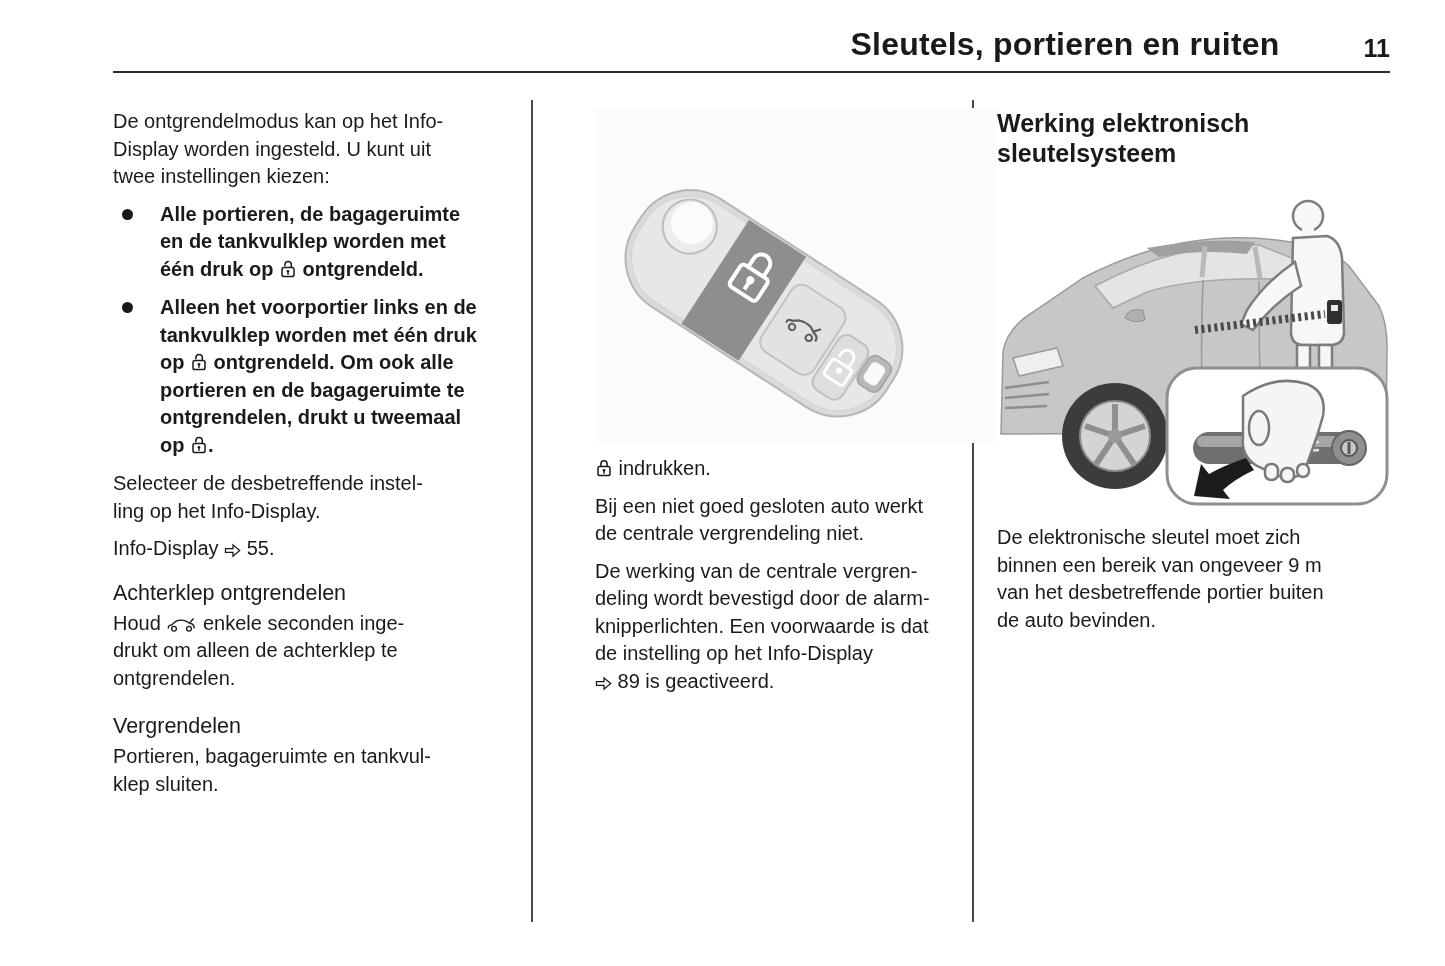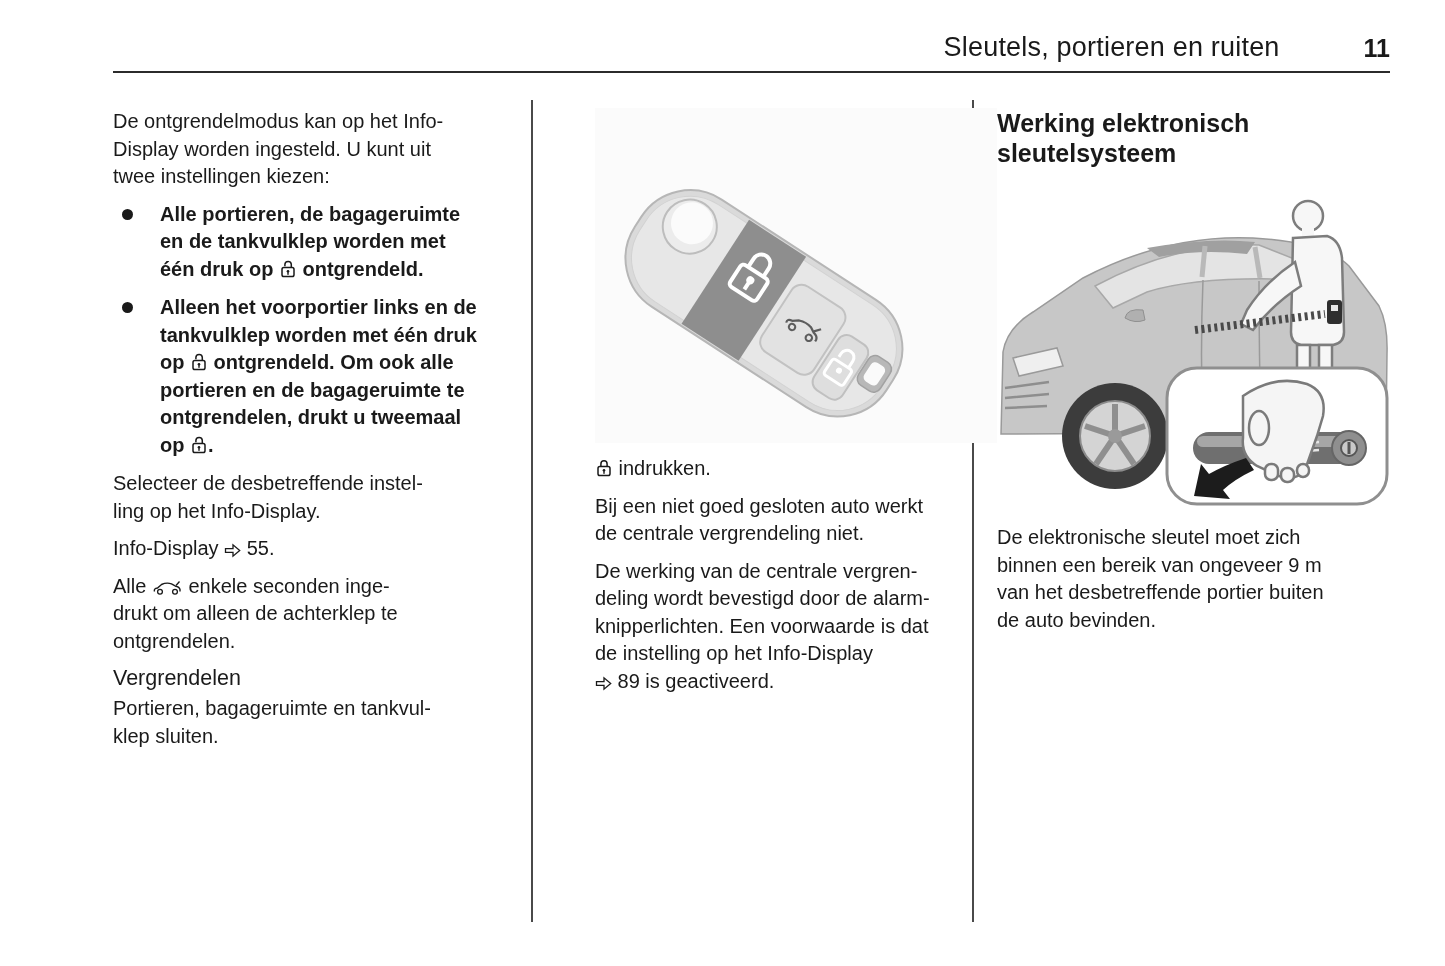--- a/index.html
+++ b/index.html
@@ -6,41 +6,41 @@
   body {
     width:1445px; height:966px; background:#ffffff; position:relative;
     font-family:"Liberation Sans", sans-serif; color:#1a1a1a;
     -webkit-font-smoothing:antialiased; overflow:hidden;
   }
   .page-header {
     position:absolute; left:113px; right:55px; top:28px; height:45px;
     display:flex; align-items:flex-end; border-bottom:2px solid #2b2b2b;
     padding-bottom:8px; box-sizing:border-box;
   }
-  .page-title { margin-left:auto; font-size:27px; font-weight:normal; letter-spacing:0.2px; }
+  .page-title { margin-left:auto; font-size:32px; font-weight:bold; letter-spacing:0.2px; }
   .page-number { font-size:25px; font-weight:bold; margin-left:84px; }
 
   .divider { position:absolute; top:100px; height:822px; width:2px; background:#4a4a4a; }
   #divider-1 { left:531px; }
   #divider-2 { left:972px; }
 
   .col { position:absolute; top:108px; font-size:20px; line-height:27.5px; }
   #col-left  { left:113px; width:402px; }
   #col-mid   { left:555px; width:402px;margin-left:40px; }
   #col-right { left:997px; width:396px; }
 
   .col p { margin:0 0 10px 0; white-space:pre-line; }
   .bullets { list-style:none; margin:4px 0 0 0; padding:0; }
   .bullets li { position:relative; padding-left:47px; margin:0 0 11px 0; white-space:pre-line;font-weight:bold; }
   .bullets li .dot {
     position:absolute; left:9px; top:8px; width:11px; height:11px;
     border-radius:50%; background:#1a1a1a;
   }
   .subhead { font-size:21.5px; line-height:27px; margin:17px 0 3px 0; white-space:pre-line; }
-  .subhead.more-top { margin-top:10px; }
+  .subhead.more-top { margin-top:21px; }
   .right-heading { font-size:25px; font-weight:bold; line-height:30px; margin:0 0 14px 0; white-space:pre-line; }
 
   .figure { margin:0 0 12px 0; }
   .figure svg { display:block; }
   .fig-key { width:402px; height:335px; background:#fbfbfb; }
   .fig-car { width:396px; height:330px; background:#ffffff; }
 
   .ic { display:inline-block; vertical-align:-3px; line-height:0; }
   .ic svg { display:inline-block; }
 </style>
@@ -88,22 +88,23 @@
           </svg></span><span>.</span></li>
   </ul>
 
   <p><span>Selecteer de desbetreffende instel-
 ling op het Info-Display.</span></p>
 
   <p><span>Info-Display </span><span class="ic"><svg width="17" height="15" viewBox="0 0 17 15">
           <path d="M1.5,5.6 H9 V1.8 L15.7,7.5 L9,13.2 V9.4 H1.5 Z" fill="#ffffff" stroke="#1a1a1a" stroke-width="1.3"></path>
         </svg></span><span> 55.</span></p>
 
-
-  <p><span>Alle </span><span class="ic"><svg width="31" height="17" viewBox="0 0 31 17">
+  <div class="subhead">Achterklep ontgrendelen</div>
+
+  <p><span>Houd </span><span class="ic"><svg width="31" height="17" viewBox="0 0 31 17">
           <path d="M2.5,12.5 Q1.5,9.5 5.5,9 L9.5,5.5 Q14.5,3.2 19.5,4.8 L23.5,7.2 Q27.5,7.8 28,10.5 L28,12.5" fill="none" stroke="#1a1a1a" stroke-width="1.4"></path>
           <circle cx="8" cy="12.8" r="2.4" fill="#ffffff" stroke="#1a1a1a" stroke-width="1.3"></circle>
           <circle cx="23" cy="12.8" r="2.4" fill="#ffffff" stroke="#1a1a1a" stroke-width="1.3"></circle>
           <path d="M24,6.5 L27.5,2.5" fill="none" stroke="#1a1a1a" stroke-width="1.4"></path>
         </svg></span><span> enkele seconden inge-
 drukt om alleen de achterklep te
 ontgrendelen.</span></p>
 
 
   <div class="subhead more-top">Vergrendelen</div>

